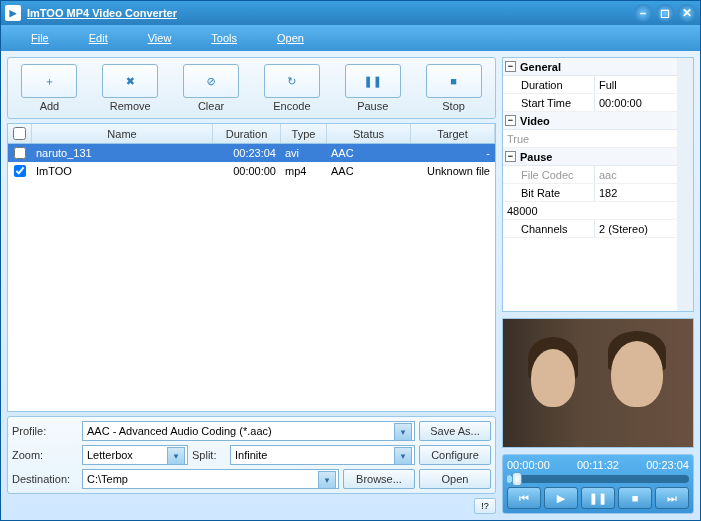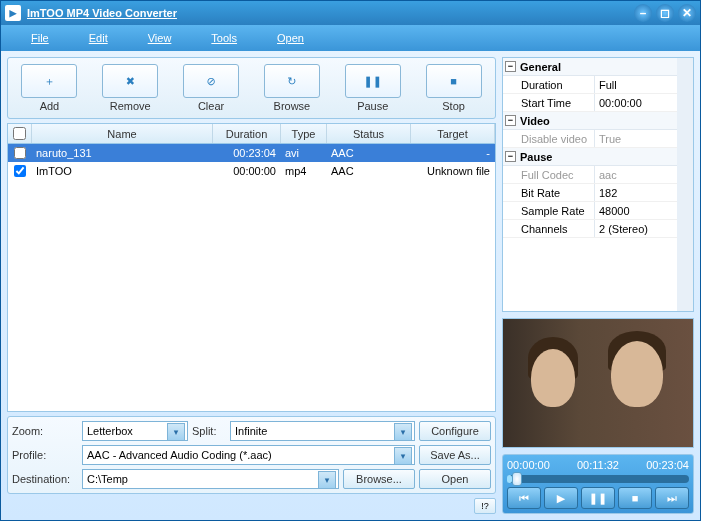--- a/index.html
+++ b/index.html
@@ -108,21 +108,21 @@
         <div class="tool-btn">
           <div class="tool-icon-box">
               <span>⊘</span>
             </div>
           <span class="tool-label">Clear</span>
         </div>
         <div class="tool-btn">
           <div class="tool-icon-box">
               <span>↻</span>
             </div>
-          <span class="tool-label">Browse</span>
+          <span class="tool-label">Encode</span>
         </div>
         <div class="tool-btn">
           <div class="tool-icon-box">
               <span>❚❚</span>
             </div>
           <span class="tool-label">Pause</span>
         </div>
         <div class="tool-btn">
           <div class="tool-icon-box">
               <span>■</span>
@@ -161,36 +161,36 @@
               <div class="fl-dur">00:00:00</div>
               <div class="fl-type">mp4</div>
               <div class="fl-tgt">AAC</div>
               <div class="fl-stat">Unknown file</div>
             </div>
           </div>
       </div>
 
       <div class="bottom-form">
         <div class="form-row">
+          <div class="form-label">Profile:</div>
+          <div class="combo">
+              <span>AAC - Advanced Audio Coding  (*.aac)</span>
+            </div>
+          <div class="btn" style="width:72px">Save As...</div>
+        </div>
+        <div class="form-row">
           <div class="form-label">Zoom:</div>
           <div class="combo" style="flex:0 0 106px">
               <span>Letterbox</span>
             </div>
           <div class="form-label" style="width:34px">Split:</div>
           <div class="combo">
               <span>Infinite</span>
             </div>
           <div class="btn" style="width:72px">Configure</div>
-        </div>
-        <div class="form-row">
-          <div class="form-label">Profile:</div>
-          <div class="combo">
-              <span>AAC - Advanced Audio Coding  (*.aac)</span>
-            </div>
-          <div class="btn" style="width:72px">Save As...</div>
         </div>
         <div class="form-row">
           <div class="form-label">Destination:</div>
           <div class="combo" style="flex:1">
               <span>C:\Temp</span>
             </div>
           <div class="btn" style="width:72px">Browse...</div>
           <div class="btn" style="width:72px">Open</div>
         </div>
       </div>
@@ -214,37 +214,35 @@
               </div>
               <div class="prop-row">
                 <div class="prop-key">Start Time</div>
                 <div class="prop-val">00:00:00</div>
               </div>
               <div class="prop-group">
                 <span class="pg-toggle">−</span>
                 <span>Video</span>
               </div>
               <div class="prop-row dim">
-                <div class="prop-key">Disable video</div>
                 <div class="prop-val">True</div>
               </div>
               <div class="prop-group">
                 <span class="pg-toggle">−</span>
                 <span>Pause</span>
               </div>
               <div class="prop-row dim">
-                <div class="prop-key">Full Codec</div>
+                <div class="prop-key">File Codec</div>
                 <div class="prop-val">aac</div>
               </div>
               <div class="prop-row">
                 <div class="prop-key">Bit Rate</div>
                 <div class="prop-val">182</div>
               </div>
               <div class="prop-row">
-                <div class="prop-key">Sample Rate</div>
                 <div class="prop-val">48000</div>
               </div>
               <div class="prop-row">
                 <div class="prop-key">Channels</div>
                 <div class="prop-val">2 (Stereo)</div>
               </div>
             </div>
           <div class="scrollbar-v"></div>
         </div>
       </div>

